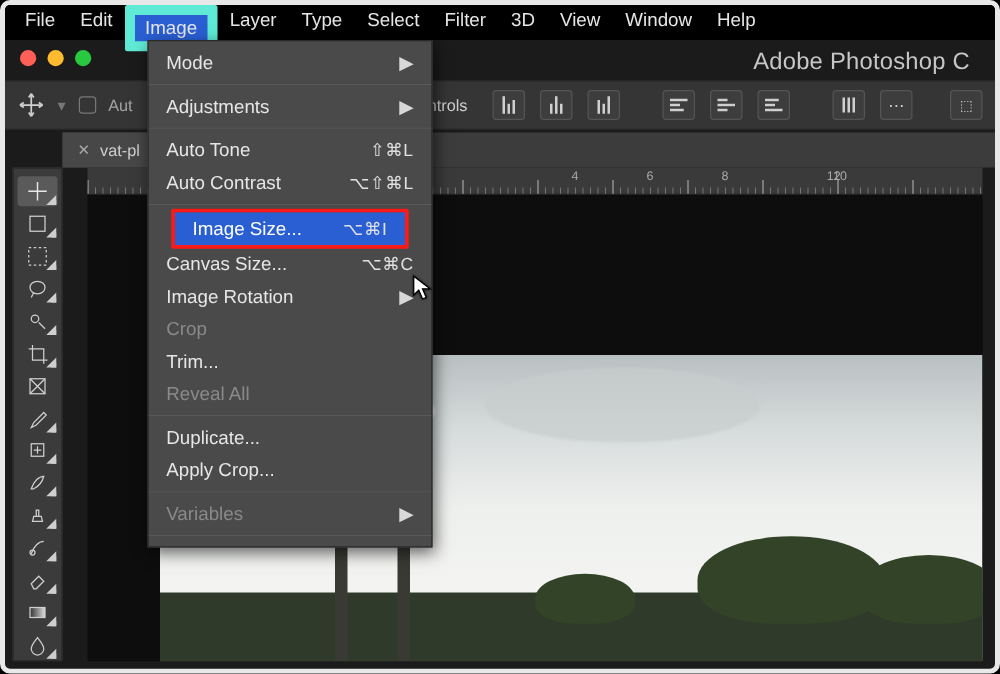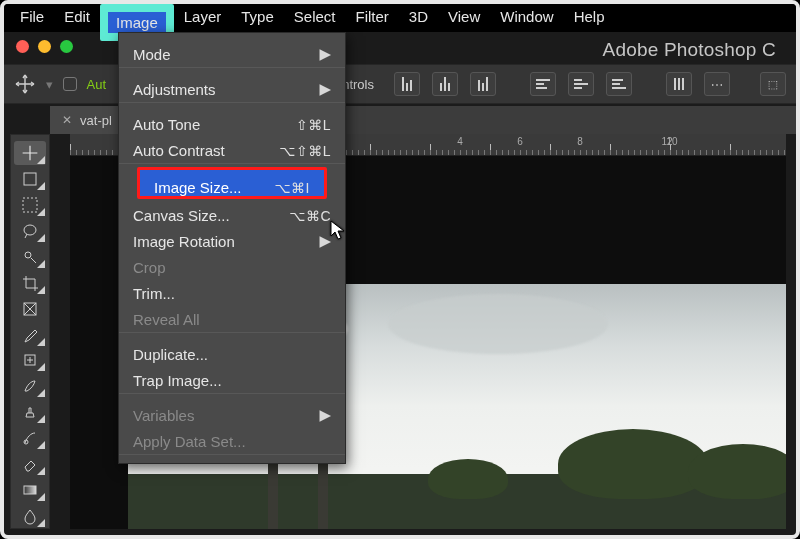--- a/index.html
+++ b/index.html
@@ -16,21 +16,21 @@
   .dot{width:13px;height:13px;border-radius:50%}
   .dot.r{background:#ff5f57}.dot.y{background:#febc2e}.dot.g{background:#28c840}
 
   
   .wintitle{position:absolute;right:20px;top:36px;color:#c6c6c6;font-size:19px;line-height:20px;letter-spacing:.2px}
 
   
   .optbar{position:absolute;left:0;top:60px;right:0;height:40px;background:#353535;display:flex;align-items:center;padding:0 10px;color:#cfcfcf;font-size:13px;gap:10px;border-top:1px solid #262626;border-bottom:1px solid #262626}
   .movetool svg{display:block}
   .chk{width:14px;height:14px;border:1px solid #777;border-radius:3px}
-  .optlabel{color:#84cc16}
+  .optlabel{color:#a3a3a3}
   .optbar .rightlbl{margin-left:auto;margin-right:10px}
   .alignbtn{width:26px;height:24px;border:1px solid #555;background:#3d3d3d;border-radius:3px;display:flex;align-items:center;justify-content:center}
   .alignbtn+.alignbtn{margin-left:2px}
   .bars{display:flex;align-items:flex-end;gap:2px}
   .bars span{width:2px;background:#cfcfcf}
 
   
   .doctab{position:absolute;left:46px;top:102px;right:0;height:28px;background:#3c3c3c;display:flex;align-items:center;color:#cfcfcf;font-size:13px}
   .tab{display:flex;align-items:center;height:100%;padding:0 12px;background:#474747;border-right:1px solid #2a2a2a;gap:8px}
   .tab .x{font-size:12px;color:#aaa}
@@ -61,21 +61,21 @@
   .bush{position:absolute;bottom:30px;border-radius:50% 50% 40% 40%;background:#334328}
   .bush.b1{left:430px;width:150px;height:70px}
   .bush.b2{left:560px;width:110px;height:55px}
   .bush.b3{left:300px;width:80px;height:40px}
   .trunk{position:absolute;bottom:0;width:10px;background:#3a3a34}
   .trunk.t1{left:140px;height:120px}
   .trunk.t2{left:190px;height:160px}
 
   
   .menu{position:absolute;left:114px;top:28px;width:228px;background:#4a4a4a;border:1px solid #2a2a2a;box-shadow:2px 4px 12px rgba(0,0,0,.6);color:#e6e6e6;font-size:15px;padding:4px 0}
-  .menu .row{display:flex;align-items:flex-end;height:26px;padding:0 14px;justify-content:space-between}
+  .menu .row{display:flex;align-items:center;height:26px;padding:0 14px;justify-content:space-between}
   .menu .row .sc{color:#e0e0e0;font-size:14px;letter-spacing:.5px}
   .menu .row .arrow{color:#d8d8d8}
   .menu .row.disabled{color:#8a8a8a}
   .menu .sep{height:1px;margin:4px 0;background:#3a3a3a;border-top:1px solid #585858}
   .menu .row.highlight{background:#2a5fd4;color:#fff}
   .menu .redbox{border:3px solid #ff1a1a;border-radius:2px;margin:-1px 18px}
 
   
   .cursor{position:absolute;left:326px;top:216px;pointer-events:none}
   .cursor svg{filter:drop-shadow(0 0 1px #000)}
@@ -357,29 +357,26 @@
         <span>Trim...</span>
       </div>
     <div class="row disabled">
         <span>Reveal All</span>
       </div>
     <div class="sep"></div>
     <div class="row">
         <span>Duplicate...</span>
       </div>
     <div class="row">
-        <span>Trap Image...</span>
+        <span>Apply Crop...</span>
       </div>
     <div class="sep"></div>
     <div class="row disabled">
         <span>Variables</span>
         <span class="arrow">▶</span>
-      </div>
-    <div class="row disabled">
-        <span>Apply Data Set...</span>
       </div>
     <div class="sep"></div>
   </div>
 
   <div class="cursor">
     <svg width="16" height="22" viewBox="0 0 16 22">
         <path d="M1 1l0 15 4-4 3 7 3-1-3-7 6 0z" fill="#fff" stroke="#000" stroke-width="1"></path>
       </svg>
   </div>
 

